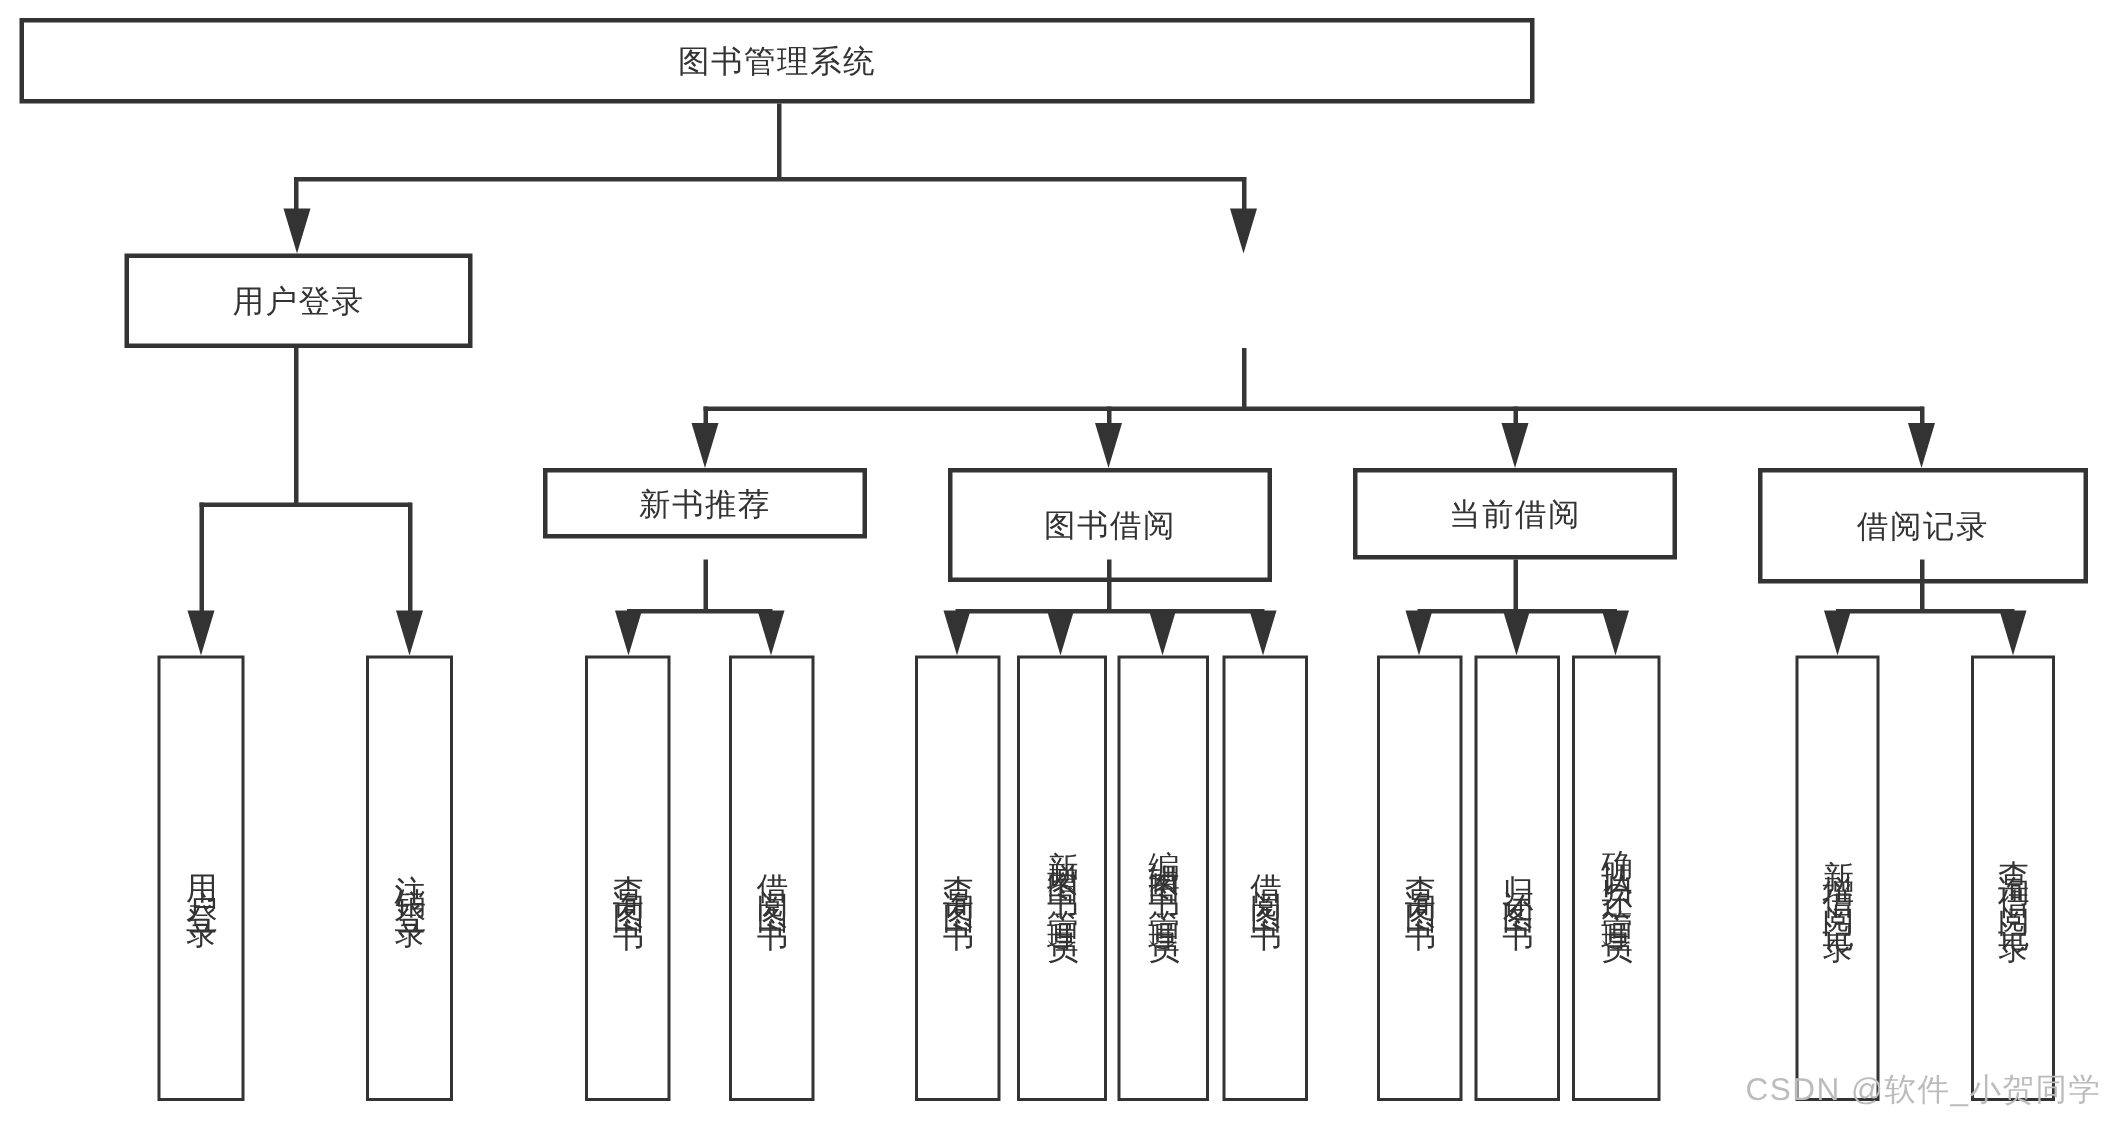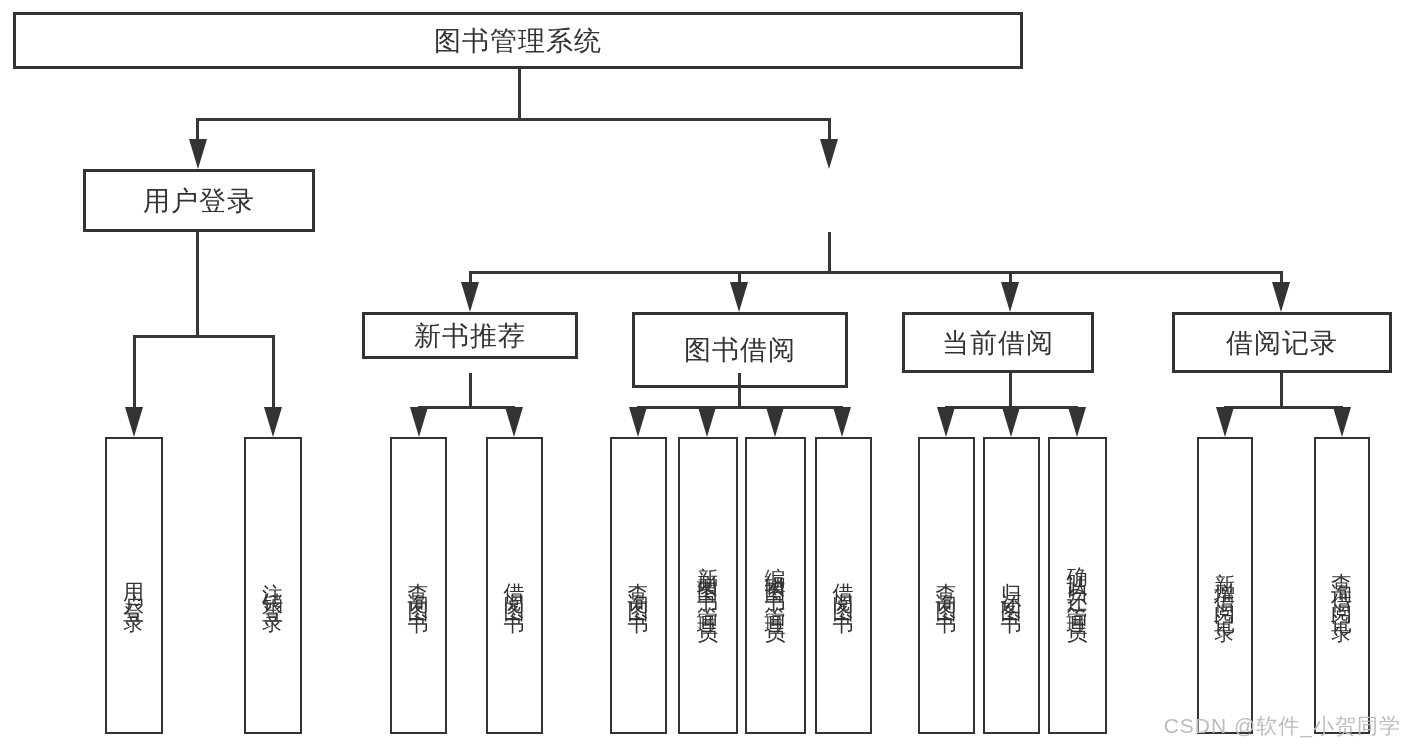--- a/index.html
+++ b/index.html
@@ -4,21 +4,21 @@
 <style>
   html,body{margin:0;padding:0;background:#ffffff;}
   .canvas{
     position:relative;width:1405px;height:747px;background:#ffffff;overflow:hidden;
     font-family:"Liberation Sans","DejaVu Sans",sans-serif;color:#333333;
   }
   
   .node{
     position:absolute;box-sizing:border-box;border:3px solid #333333;background:#ffffff;
     display:flex;align-items:center;justify-content:center;
-    font-size:27px;letter-spacing:1px;
+    font-size:21px;letter-spacing:1px;
   }
   
   .vnode{
     position:absolute;box-sizing:border-box;border:2.5px solid #333333;background:#ffffff;
     top:437px;height:297px;
     display:flex;align-items:center;justify-content:center;
   }
   .vnode span{
     writing-mode:vertical-rl;text-orientation:mixed;
     font-size:21px;letter-spacing:10px;line-height:1;white-space:nowrap;
@@ -50,24 +50,24 @@
   <div class="node" style="left:83px;top:169px;width:232px;height:63px;">
     <span>用户登录</span>
   </div>
 
   <div class="node" style="left:362px;top:312px;width:216px;height:47px;">
     <span>新书推荐</span>
   </div>
   <div class="node" style="left:632px;top:312px;width:216px;height:76px;">
     <span>图书借阅</span>
   </div>
-  <div class="node" style="left:902px;top:312px;width:192px;height:61px;">
+  <div class="node" style="left:902px;top:312px;width:216px;height:61px;">
     <span>当前借阅</span>
   </div>
-  <div class="node" style="left:1172px;top:312px;width:220px;height:61px;">
+  <div class="node" style="left:1172px;top:312px;width:220px;height:77px;">
     <span>借阅记录</span>
   </div>
 
   <div class="vnode" style="left:105px;width:58px;">
     <span>用户登录</span>
   </div>
   <div class="vnode" style="left:244px;width:58px;">
     <span>注销登录</span>
   </div>
 

